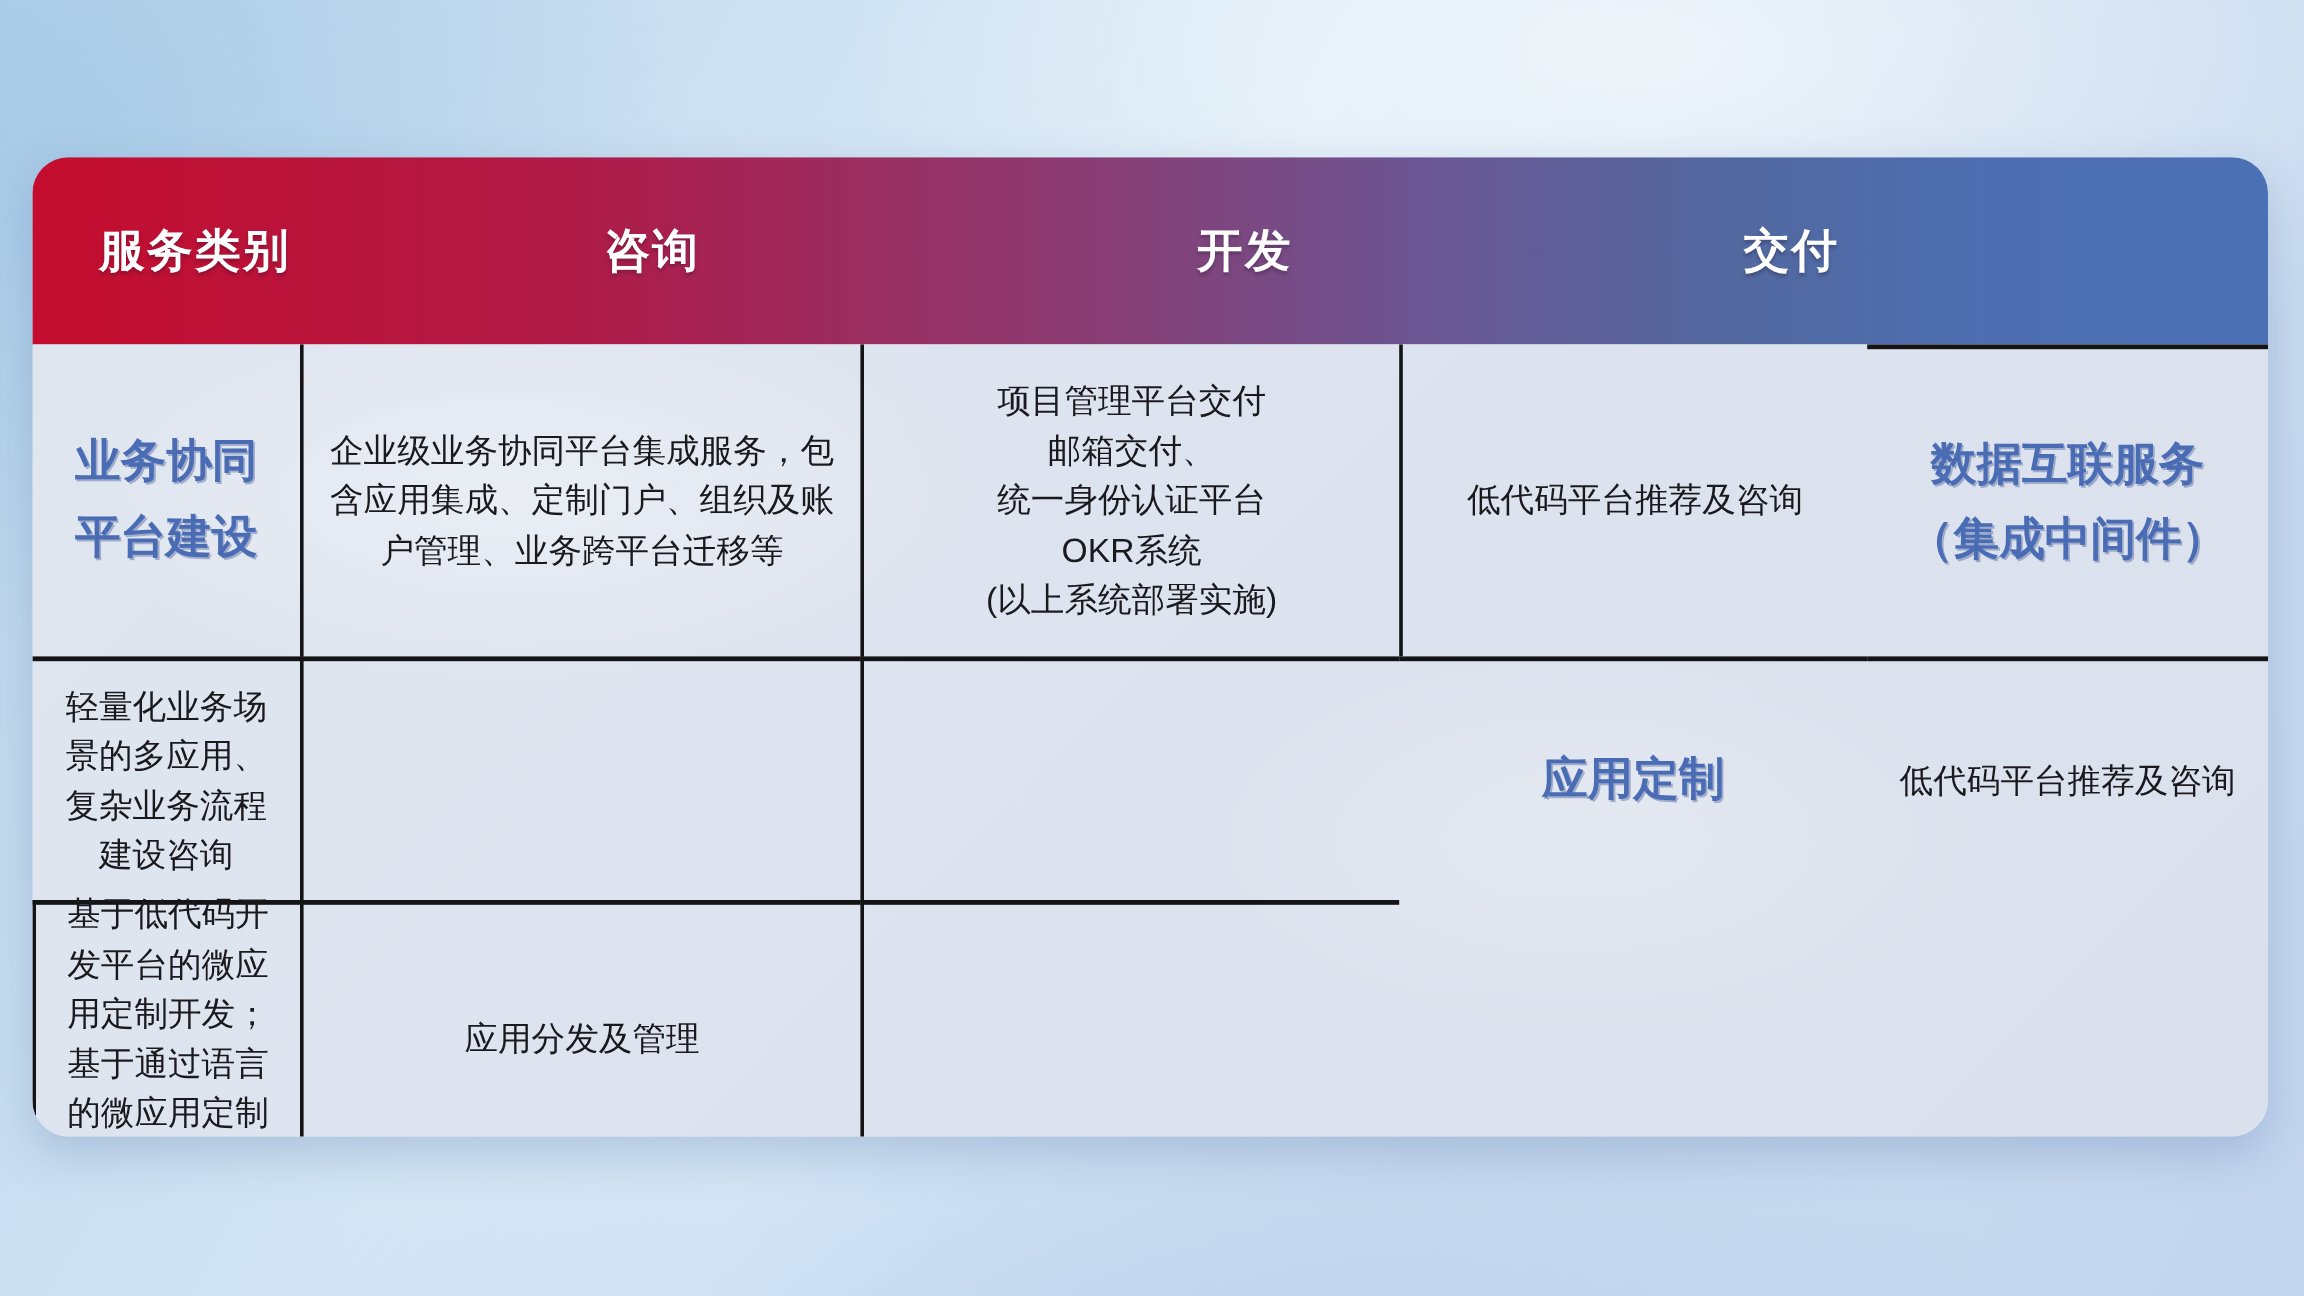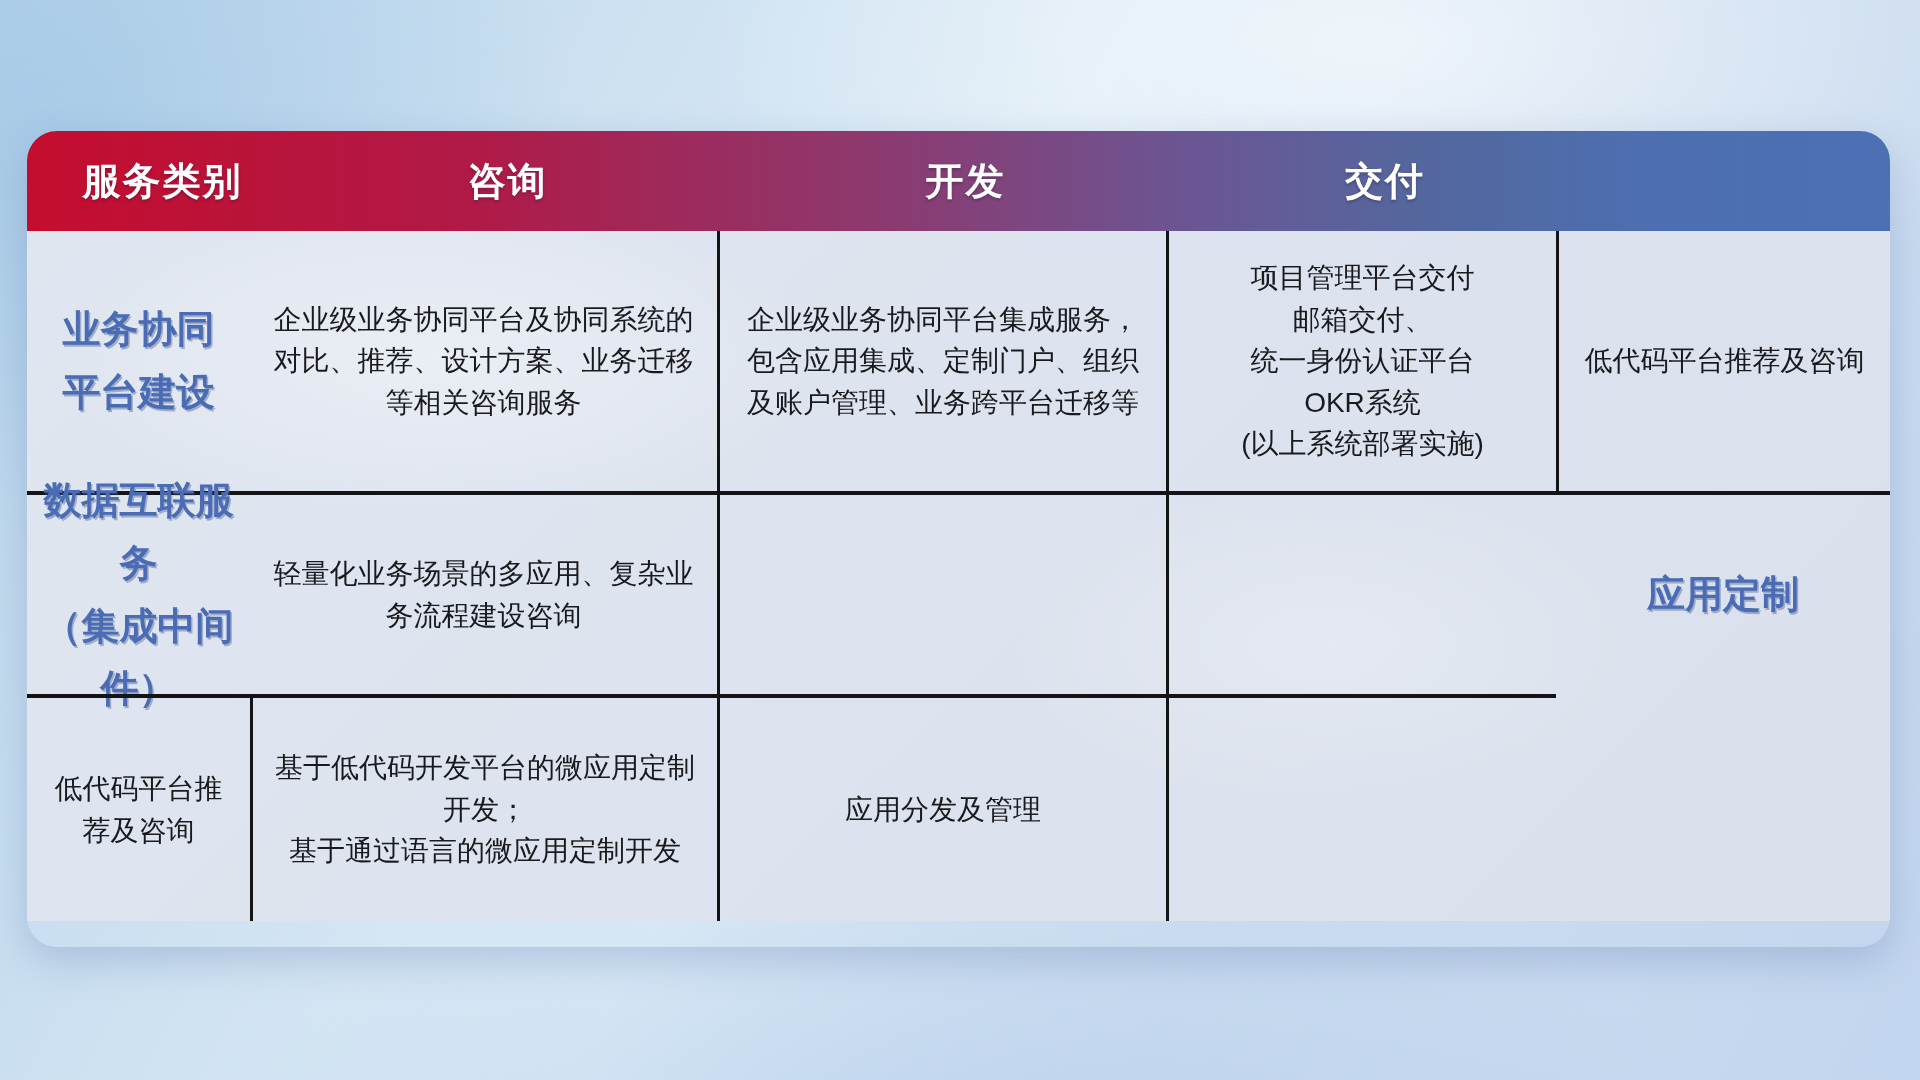--- a/index.html
+++ b/index.html
@@ -14,23 +14,24 @@
       radial-gradient(ellipse 900px 700px at 2% 12%, rgba(154,195,228,0.55), rgba(154,195,228,0) 60%),
       radial-gradient(ellipse 1200px 700px at 50% 115%, rgba(168,195,233,0.55), rgba(168,195,233,0) 65%),
       linear-gradient(118deg,#b7d3ea 0%,#cfe2f2 28%,#dcebf6 46%,#cddeF0 68%,#c2d5ee 100%);
   }
   .panel{
     position:absolute;left:27px;top:131px;width:1863px;height:816px;
     border-radius:30px;overflow:hidden;
     box-shadow:0 14px 38px rgba(84,112,165,0.28);
   }
   .hdr{
-    display:grid;height:100px;
+    display:grid;height:156px;
     grid-template-columns:223px 467px 449px 390px 334px;
     background:linear-gradient(90deg,#c40d2e 0%,#b01a47 24%,#8c3a70 46%,#695794 63%,#52689f 76%,#4d6fb2 88%,#4c70b4 100%);
+    gap:36px;
   }
   .hdr .hcell{
     display:flex;align-items:center;justify-content:center;
     color:#ffffff;font-weight:bold;font-size:38px;letter-spacing:2px;
     transform:translateX(24px);
     text-shadow:0 2px 3px rgba(30,20,40,0.30);
   }
   .grid{
     display:grid;height:690px;
     grid-template-columns:223px 467px 449px 390px 334px;
@@ -65,21 +66,20 @@
       <div class="hcell">服务类别</div>
       <div class="hcell">咨询</div>
       <div class="hcell">开发</div>
       <div class="hcell">交付</div>
     </div>
 
     <div class="grid">
 
       <div class="cell cat">业务协同
 平台建设</div>
-      <div class="cell txt">企业级业务协同平台及协同系统的对比、推荐、设计方案、业务迁移等相关咨询服务</div>
       <div class="cell txt vline">企业级业务协同平台集成服务，包含应用集成、定制门户、组织及账户管理、业务跨平台迁移等</div>
       <div class="cell txt vline">项目管理平台交付
 邮箱交付、
 统一身份认证平台
 OKR系统
 (以上系统部署实施)</div>
       <div class="cell txt vline">低代码平台推荐及咨询</div>
 
       <div class="cell cat hline">数据互联服务
 （集成中间件）</div>

